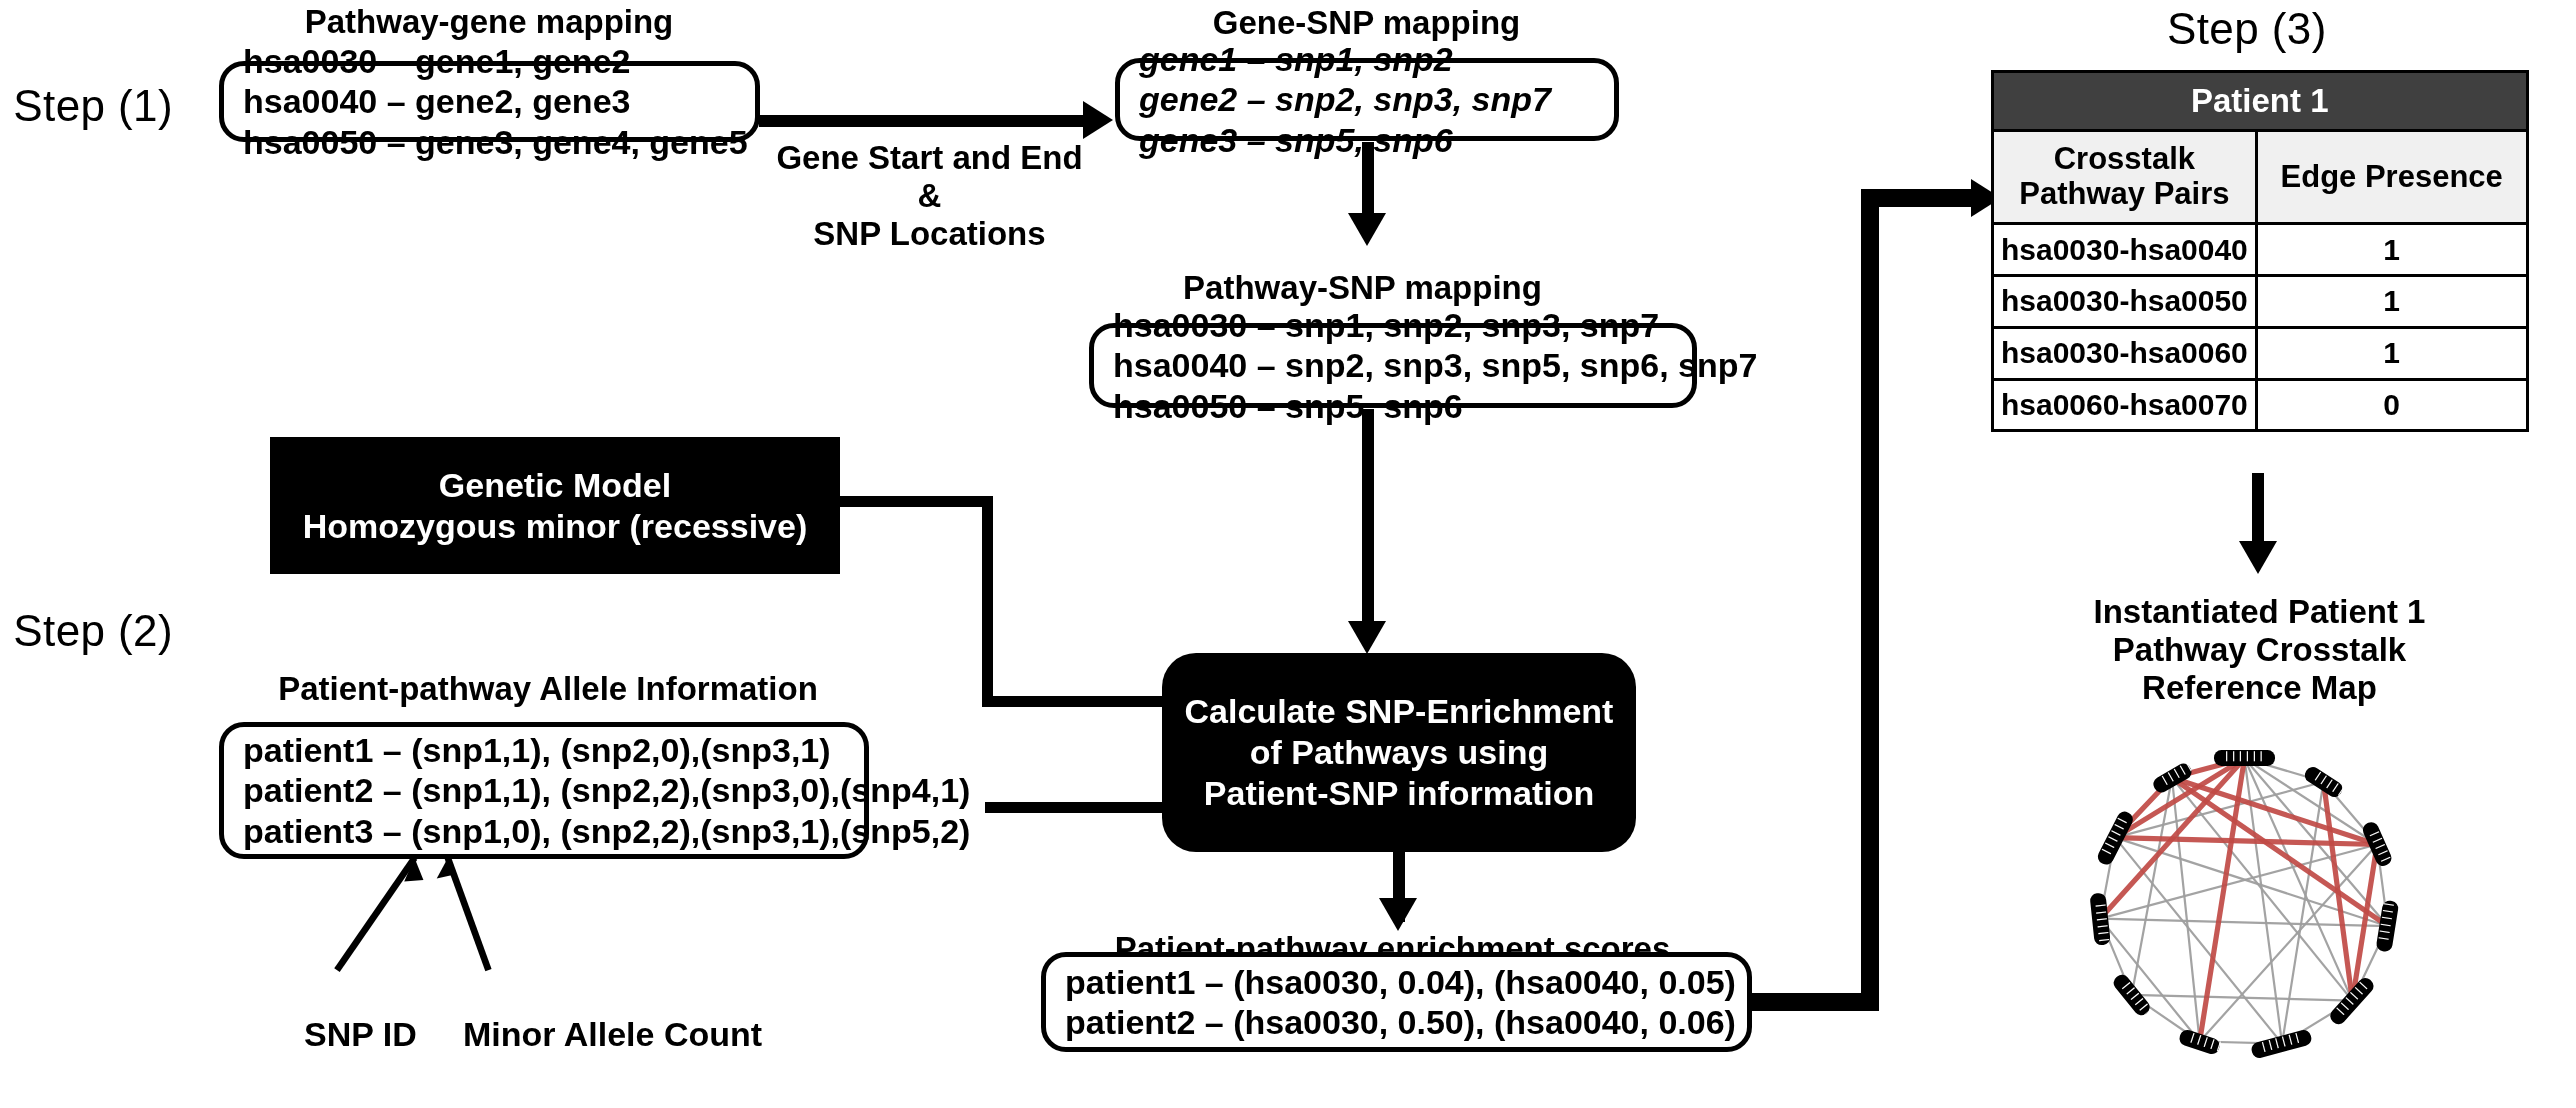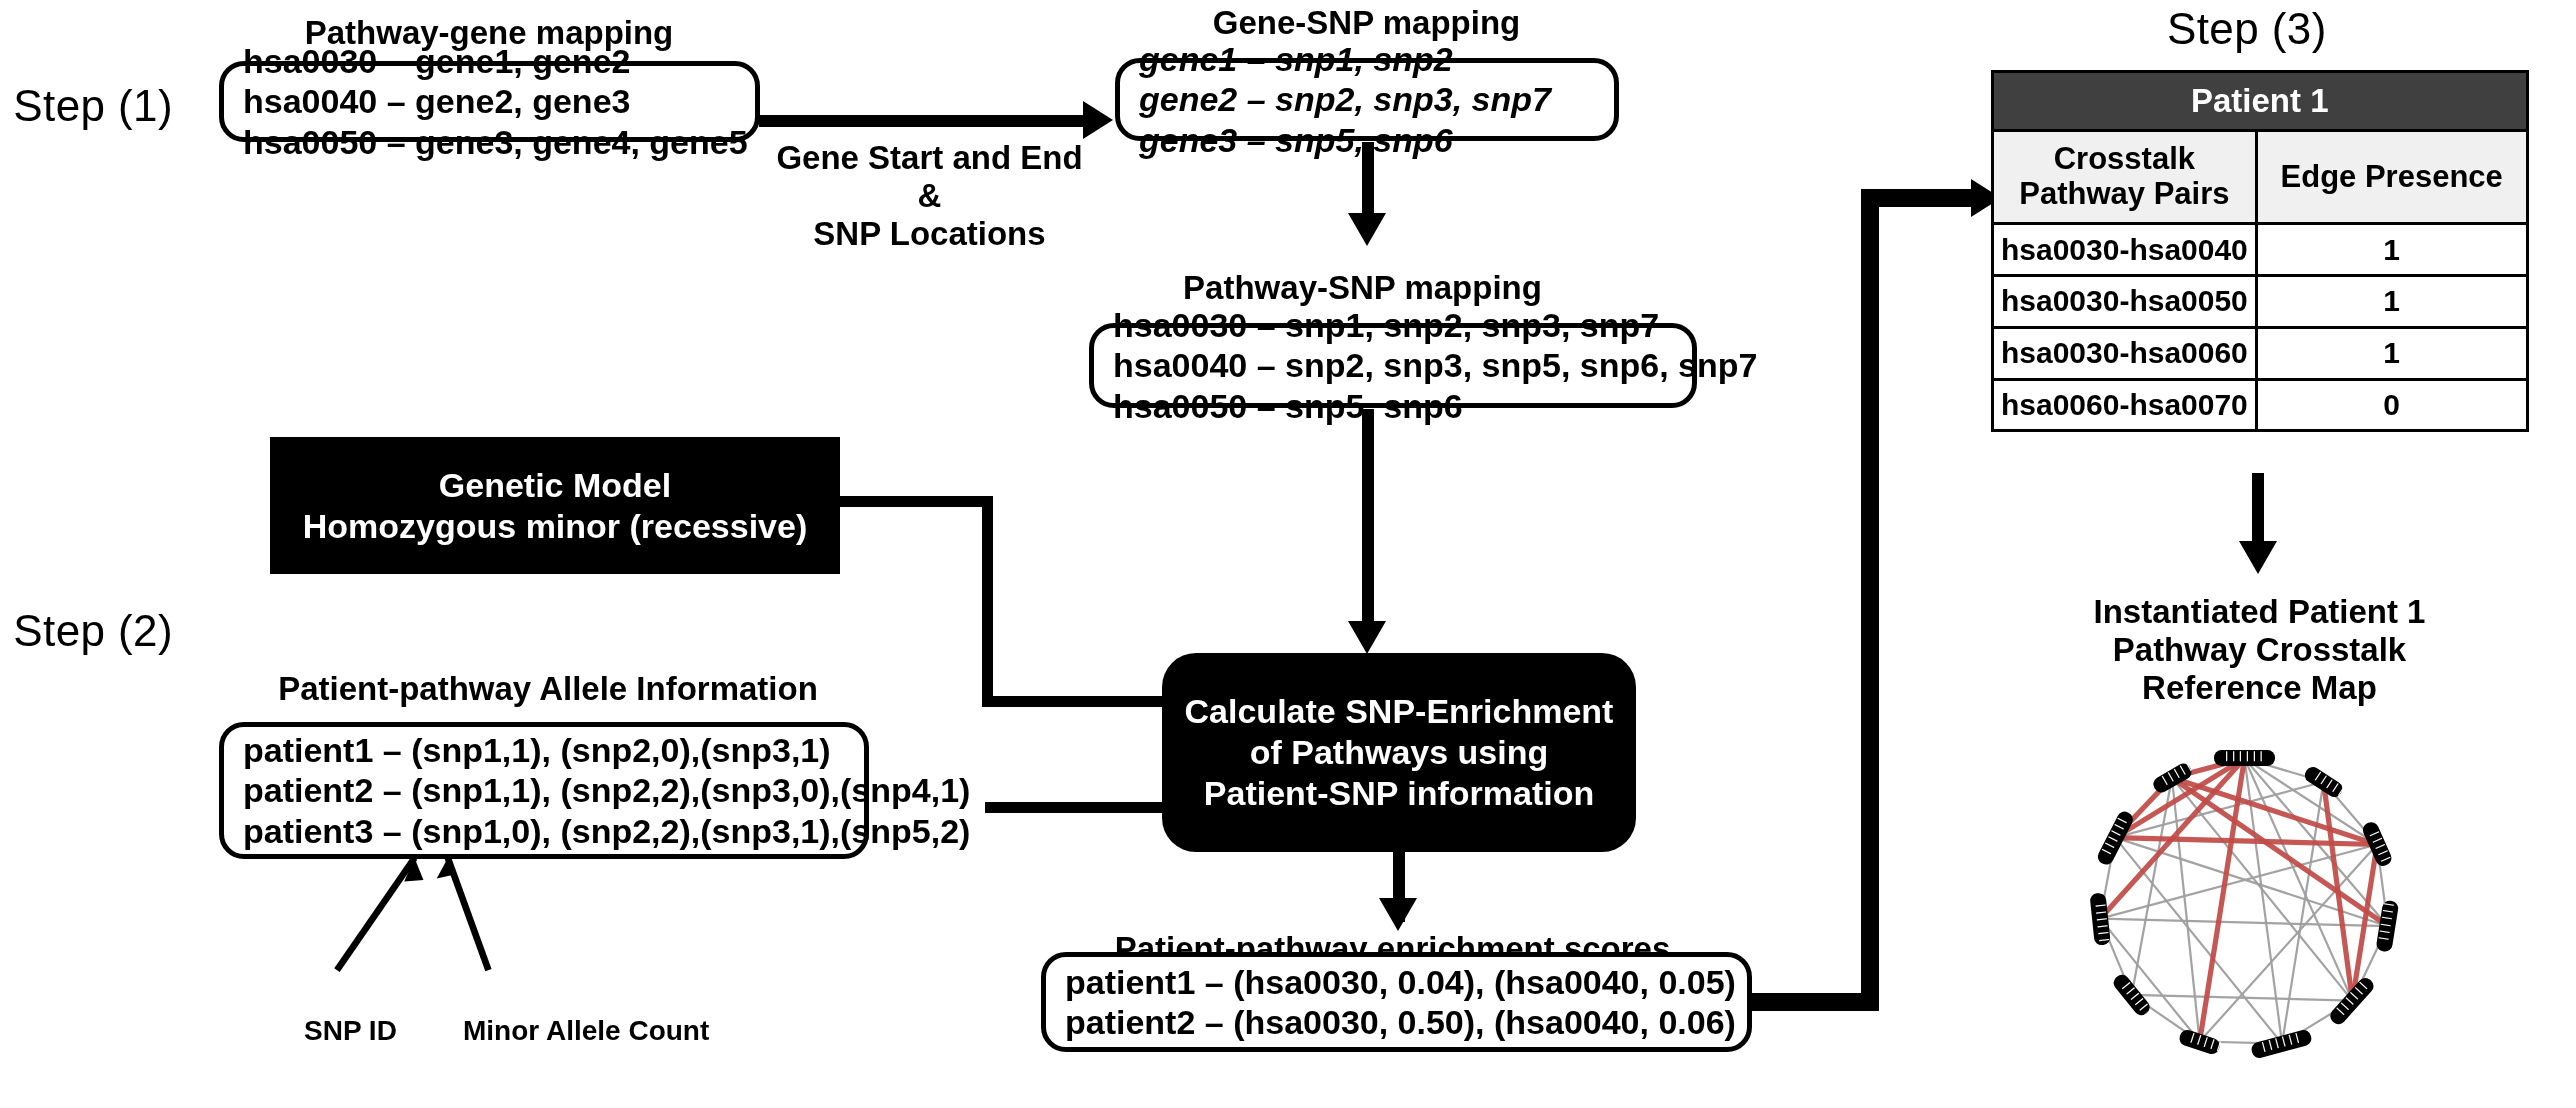--- a/index.html
+++ b/index.html
@@ -133,33 +133,33 @@
     line-height:1;
     letter-spacing:0.7px;
     white-space:nowrap;
     padding:3px 4.4px;
     font-style:normal;
     font-weight:700;
     overflow:hidden;
   }
   .anno-label{
     position:absolute;
-    font-size:28px;
+    font-size:34px;
     font-weight:700;
     white-space:nowrap;
   }
 </style>
 </head>
 <body>
 
 <div id="stage">
 
   <div class="abs step-label" style="left:13.3px;top:81px;">Step (1)</div>
 
-  <div class="abs caption" style="left:215px;top:14px;width:548px;">Pathway-gene mapping</div>
+  <div class="abs caption" style="left:215px;top:3px;width:548px;">Pathway-gene mapping</div>
   <div class="abs databox" style="left:219px;top:61px;width:541px;height:81px;">
     <div class="line">hsa0030 – gene1, gene2</div>
     <div class="line">hsa0040 – gene2, gene3</div>
     <div class="line">hsa0050 – gene3, gene4, gene5</div>
   </div>
 
   <div class="abs hline" style="left:759px;top:115px;width:326px;height:12px;"></div>
   <div class="abs arrow-right-head" style="left:1083px;top:101px;"></div>
 
   <div class="abs" style="left:774px;top:139px;width:311px;text-align:center;">

